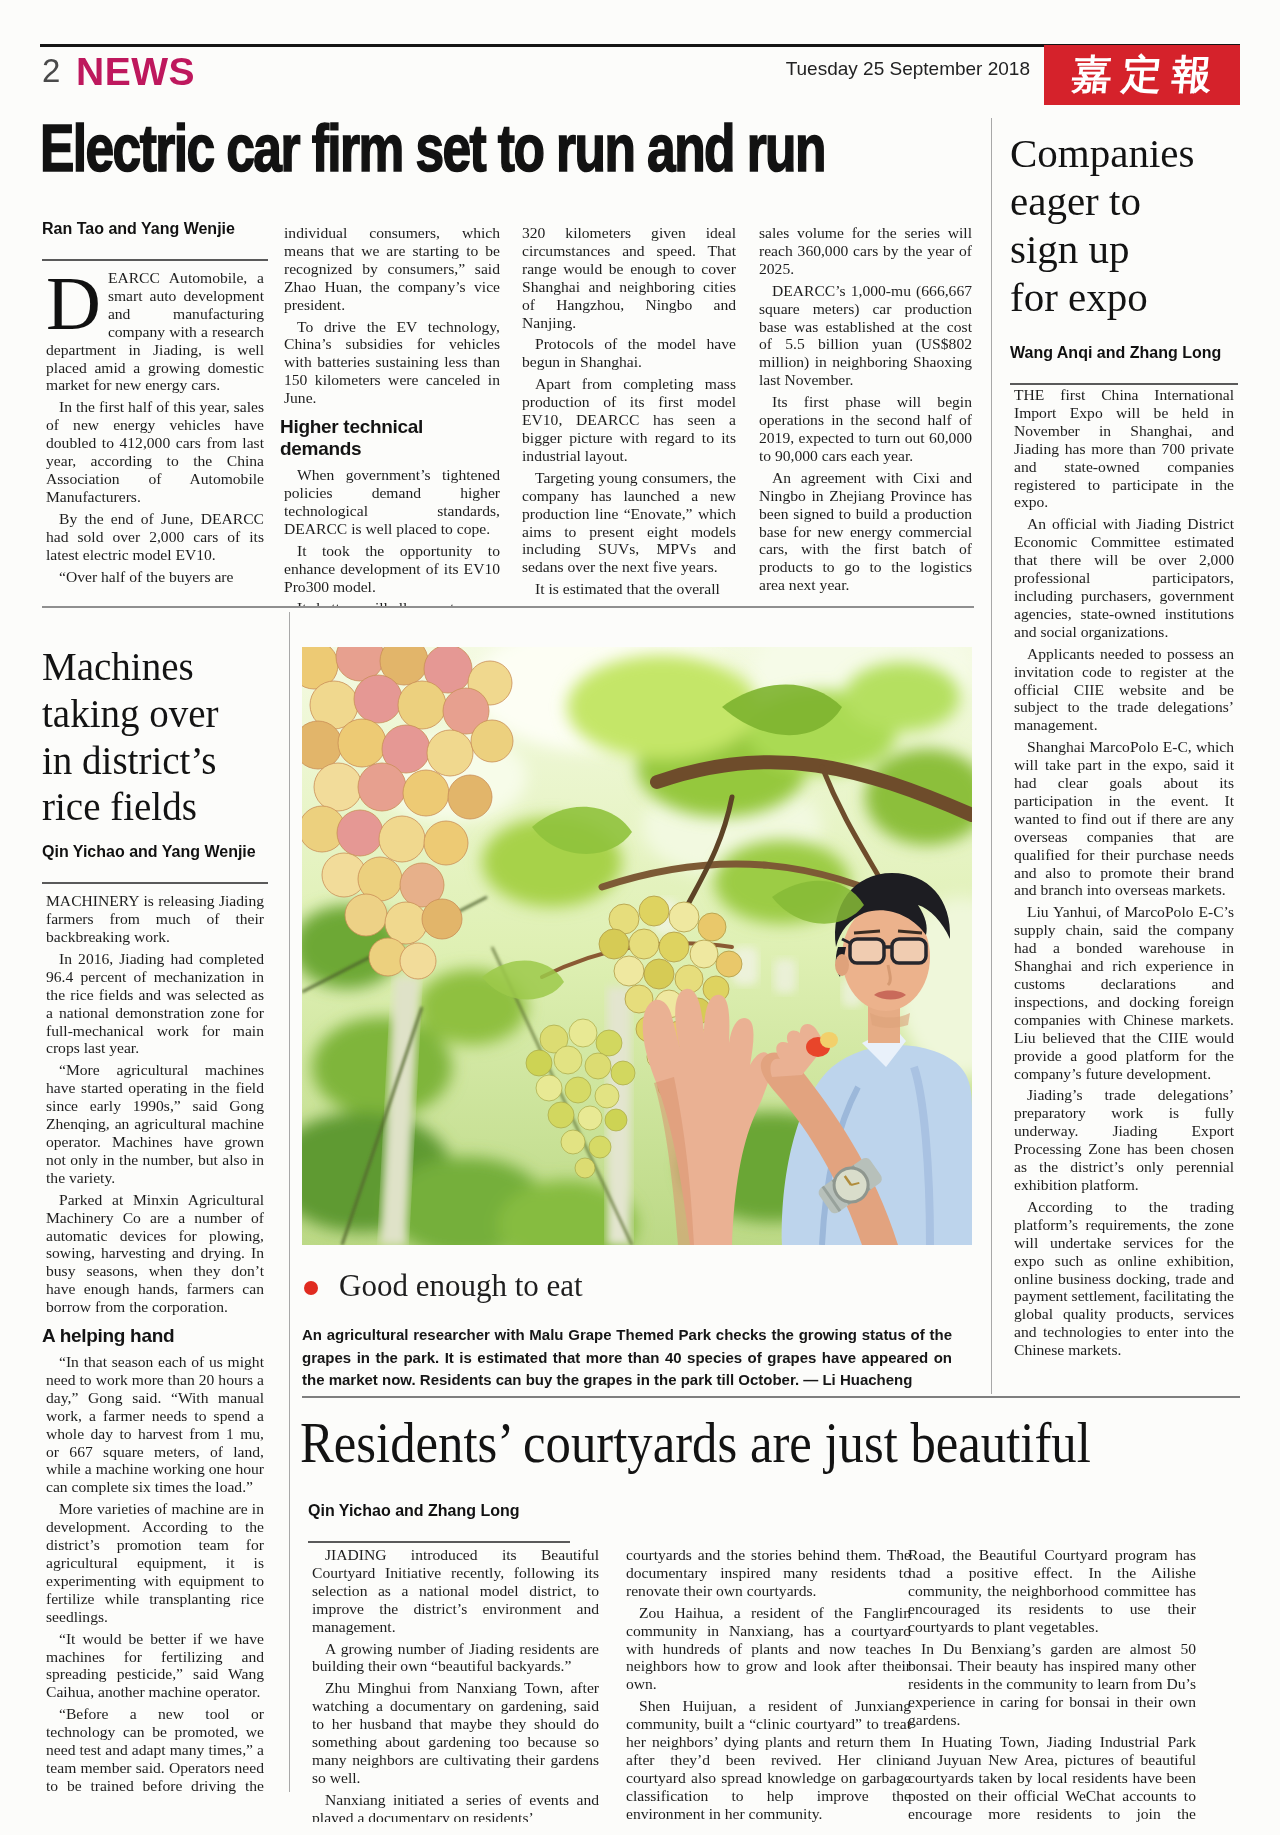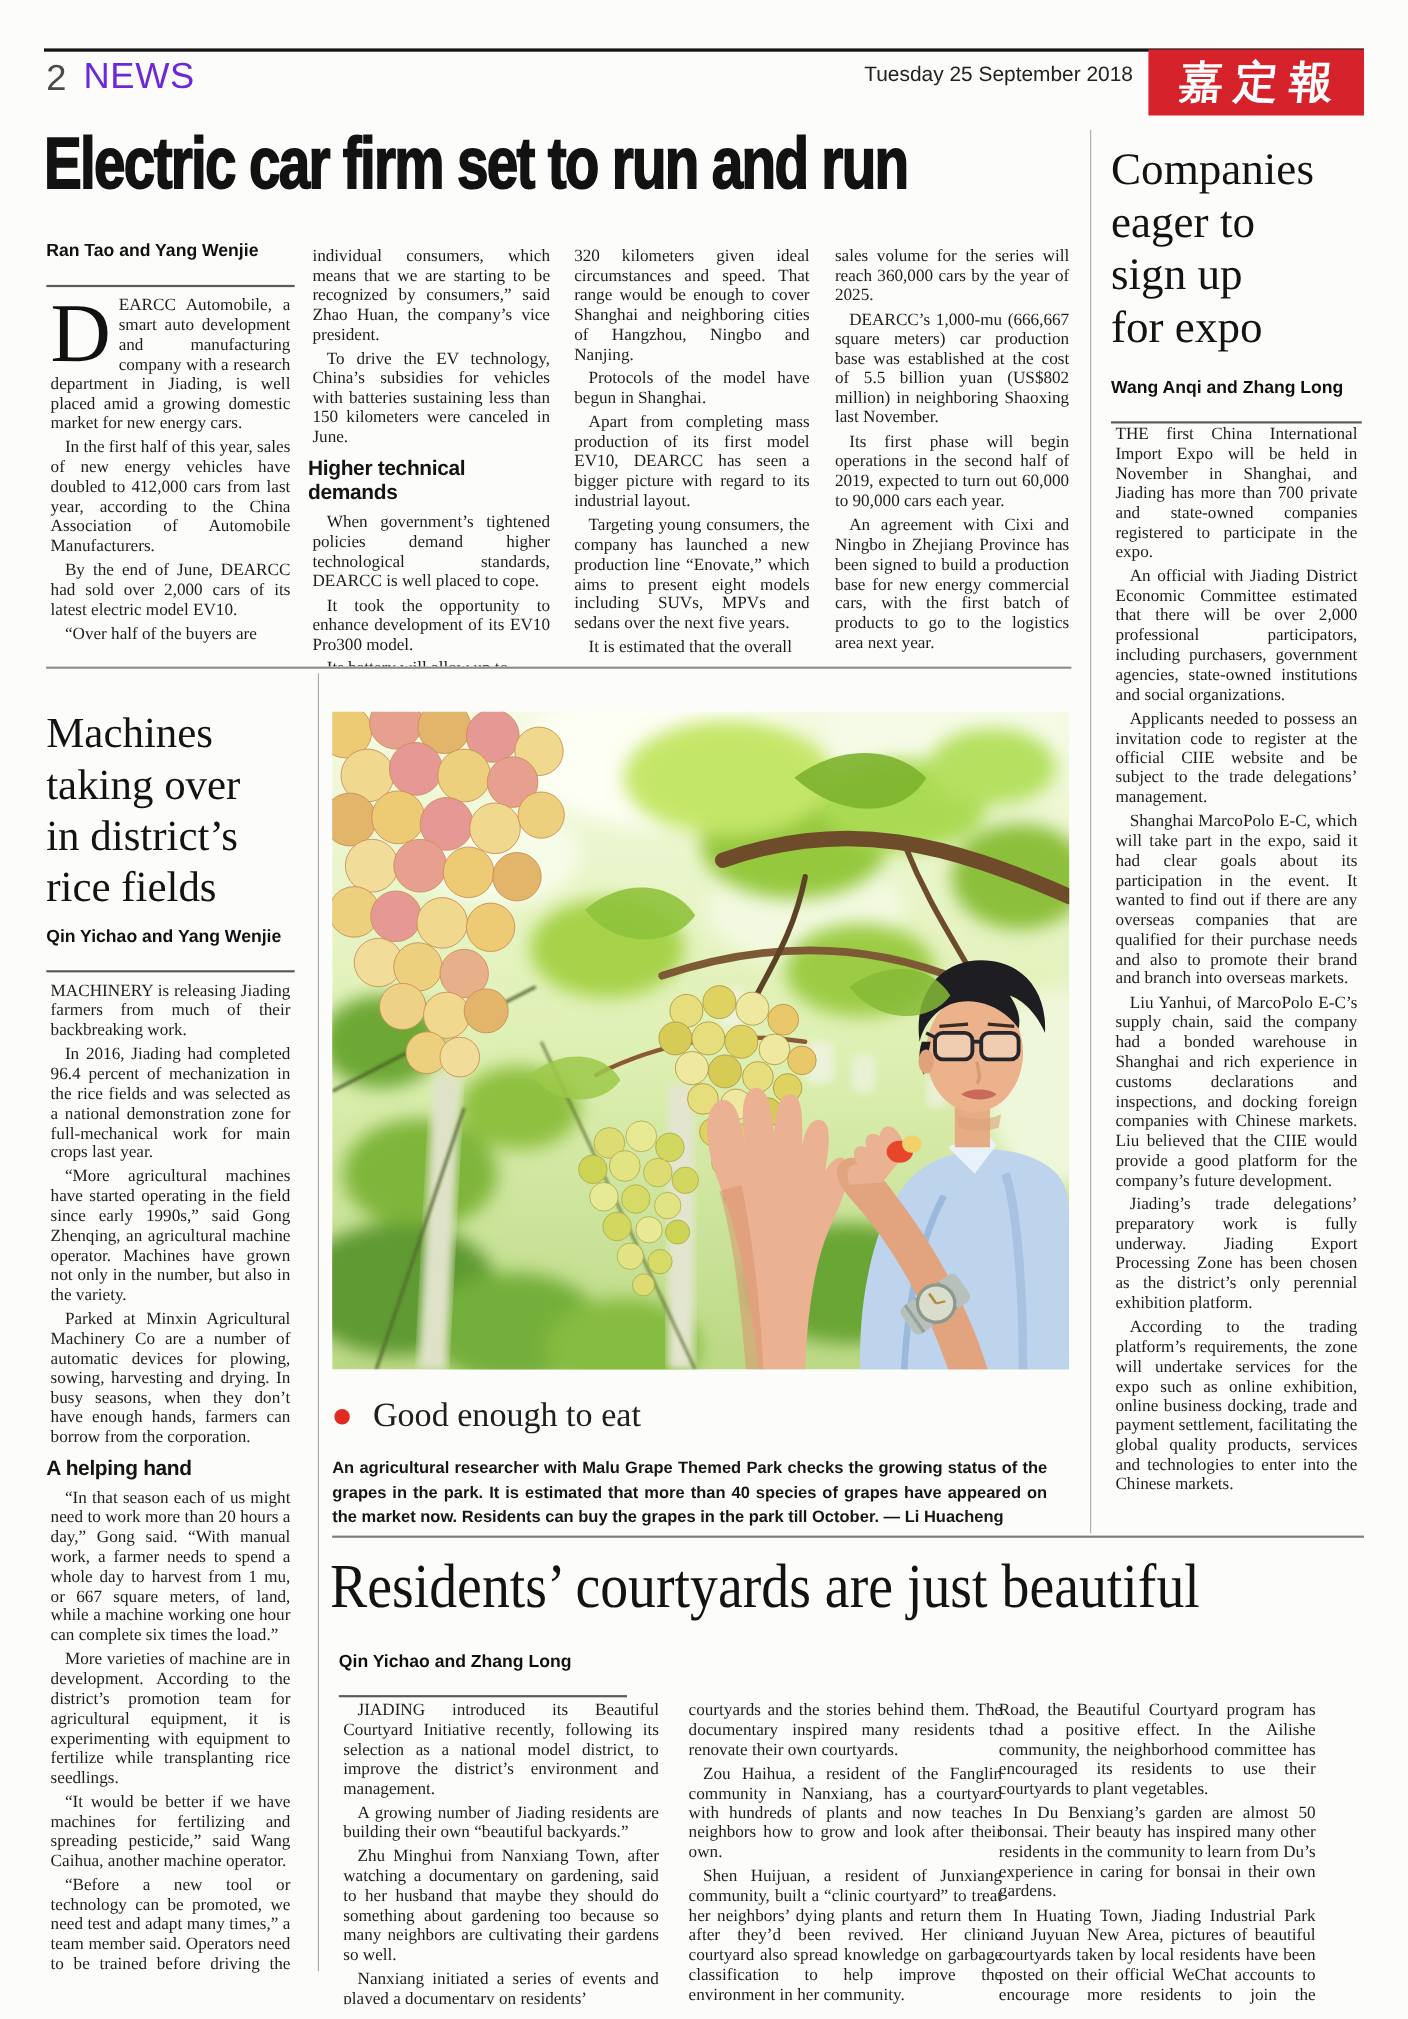--- a/index.html
+++ b/index.html
@@ -4,21 +4,21 @@
 <style>
   html,body{margin:0;padding:0;}
   body{
     width:1280px;height:1835px;position:relative;background:#fcfcfa;
     font-family:"Liberation Serif",serif;color:#1c1c1c;overflow:hidden;
   }
   .abs{position:absolute;}
   
   .top-rule{left:40px;top:44px;width:1200px;height:3px;background:#151515;}
   .page-num{left:42px;top:52px;font-family:"Liberation Sans",sans-serif;font-size:33px;color:#4a4a4a;}
-  .section-name{left:76px;top:50px;font-family:"Liberation Sans",sans-serif;font-size:33px;font-weight:400;color:#6d28d9;letter-spacing:.5px;}
+  .section-name{left:76px;top:50px;font-family:"Liberation Sans",sans-serif;font-size:39px;font-weight:700;color:#be185d;letter-spacing:.5px;}
   .date{left:660px;top:58px;width:370px;text-align:right;font-family:"Liberation Sans",sans-serif;font-size:19px;color:#222;}
   .logo{left:1044px;top:45px;width:196px;height:60px;display:flex;align-items:center;justify-content:center;}
   .logo-text{color:#fff;font-size:40px;font-weight:700;letter-spacing:10px;transform:skewX(-5deg);font-family:"Liberation Serif",serif;line-height:1;margin-left:10px;}
   
   .lead-headline{left:40px;top:110px;width:940px;height:82px;font-family:"Liberation Sans",sans-serif;
     font-weight:700;font-size:66px;letter-spacing:-2px;color:#121212;-webkit-text-stroke:1.6px #121212;
     transform:scaleX(.78);transform-origin:left top;white-space:nowrap;}
   .serif-head{font-family:"Liberation Serif",serif;color:#131313;white-space:pre-line;}
   .expo-head{left:1010px;top:130px;width:240px;font-size:41px;line-height:1.17;}
   .machines-head{font-size:39px;line-height:1.2;margin:0 0 12px 0;}

